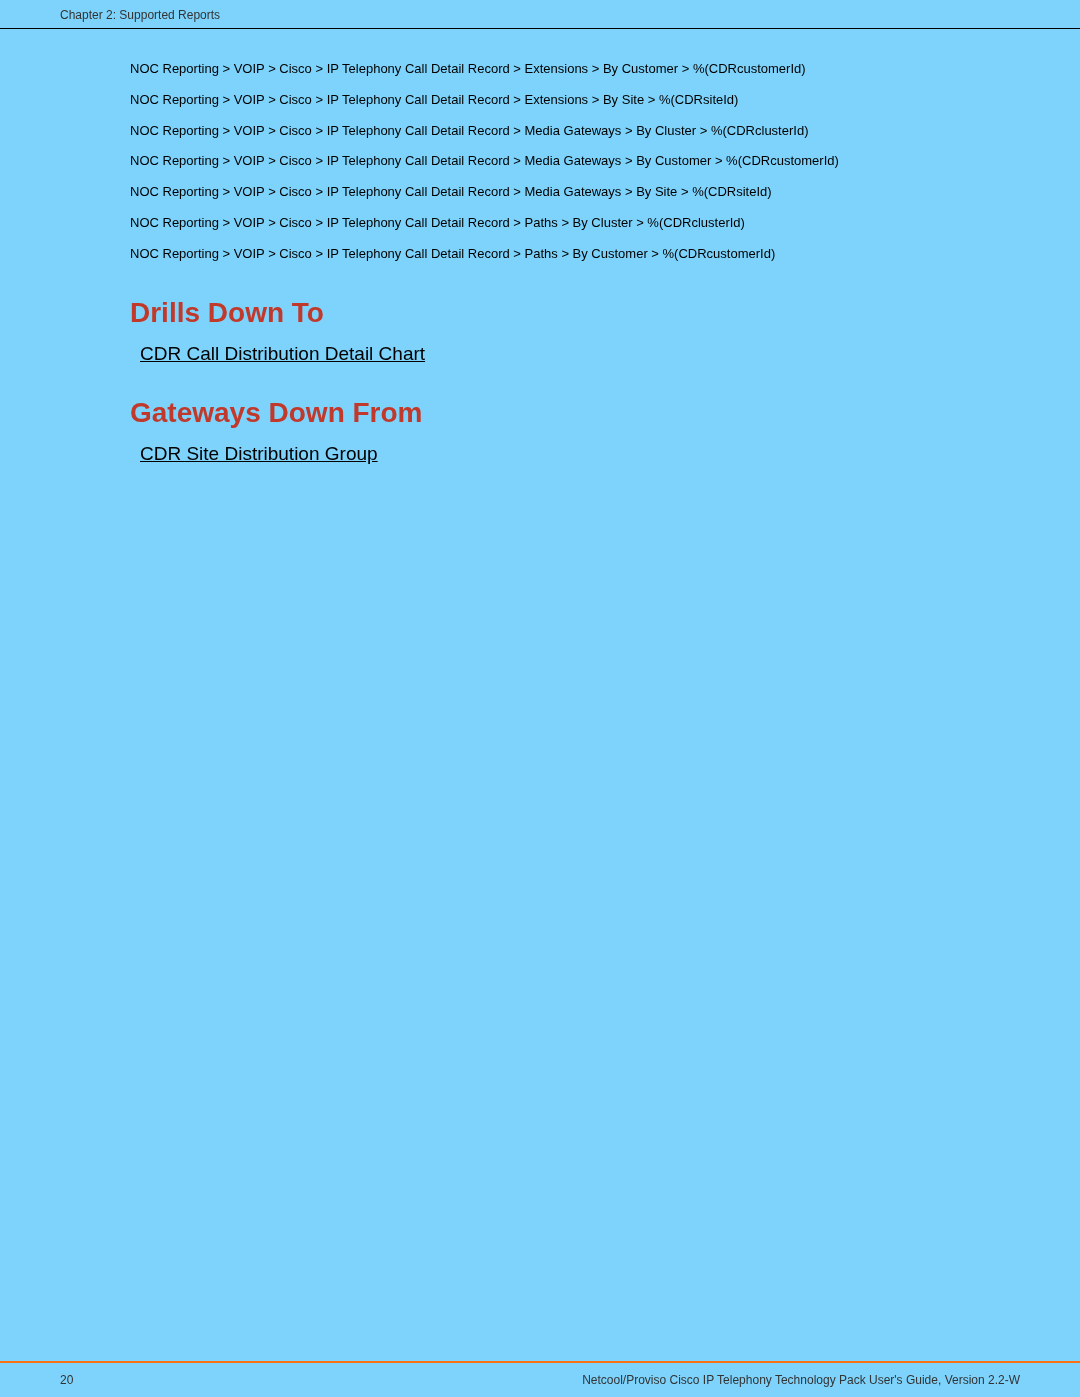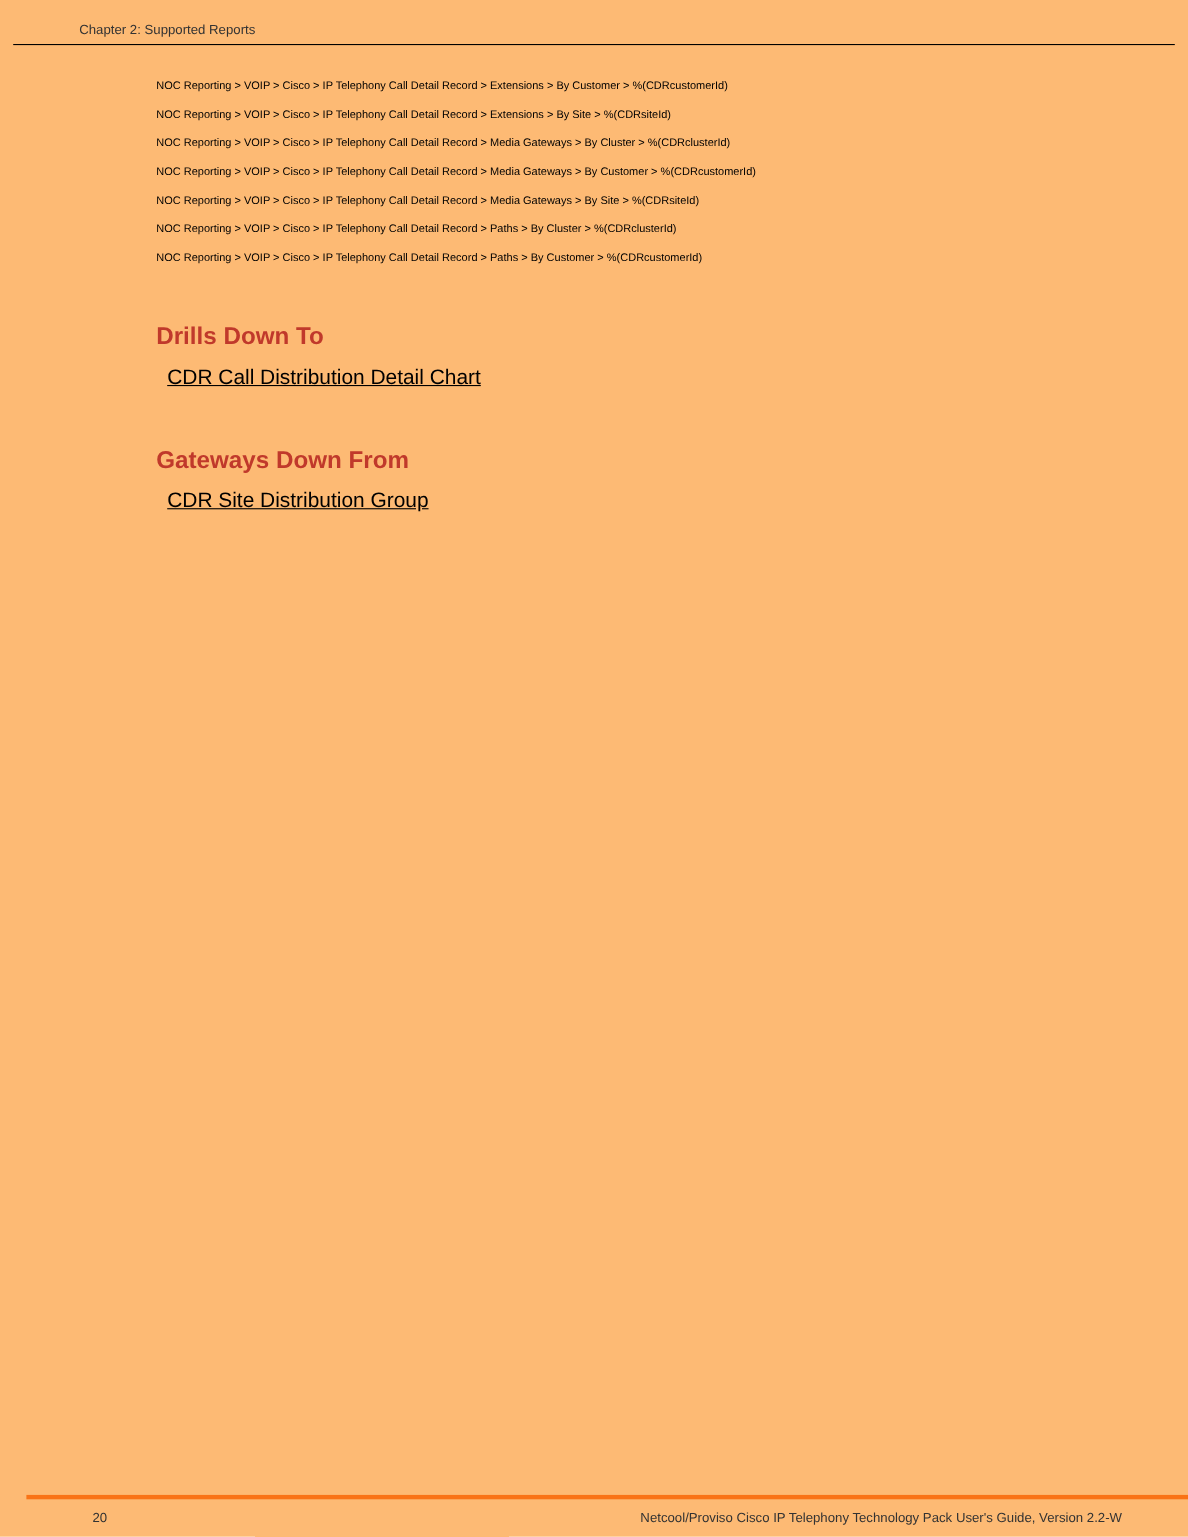--- a/index.html
+++ b/index.html
@@ -14,76 +14,75 @@
       color: #000;
       background: #fff;
       width: 1080px;
       min-height: 1397px;
       position: relative;
     }
 
     .page-container {
       width: 1080px;
       min-height: 1397px;
-      padding: 12px;
+      padding: 0;
       position: relative;
-      background: #fdba74;
+      background: #7dd3fc;
     }
 
     .header-bar {
       border-bottom: 1px solid #000;
       padding: 8px 60px 6px 60px;
       font-size: 12px;
       color: #333;
     }
 
     .main-content {
       padding: 30px 130px 80px 130px;
     }
 
     .breadcrumb-list {
       margin-bottom: 6px;
     }
 
     .breadcrumb-item {
-      font-size: 10px;
+      font-size: 13px;
       color: #000;
       line-height: 1.6;
       margin-bottom: 10px;
     }
 
     .section-heading {
-      font-size: 22px;
+      font-size: 28px;
       font-weight: bold;
       color: #c0392b;
-      margin-top: 50px;
+      margin-top: 32px;
       margin-bottom: 14px;
     }
 
     .link-item {
       font-size: 19px;
       color: #000;
       text-decoration: underline;
       display: block;
       margin-bottom: 6px;
       margin-left: 10px;
     }
 
     .footer-bar {
       position: absolute;
       bottom: 0;
       left: 0;
       right: 0;
-      border-top: 4px solid #f97316;
+      border-top: 2px solid #f97316;
       padding: 10px 60px;
       display: flex;
       justify-content: space-between;
       font-size: 12px;
       color: #333;
-      margin-left: 24px;
     }
   </style>
 </head>
 <body>
 
 <div class="page-container">
 
   <div class="header-bar">
     <span>Chapter 2:  Supported Reports</span>
   </div>

